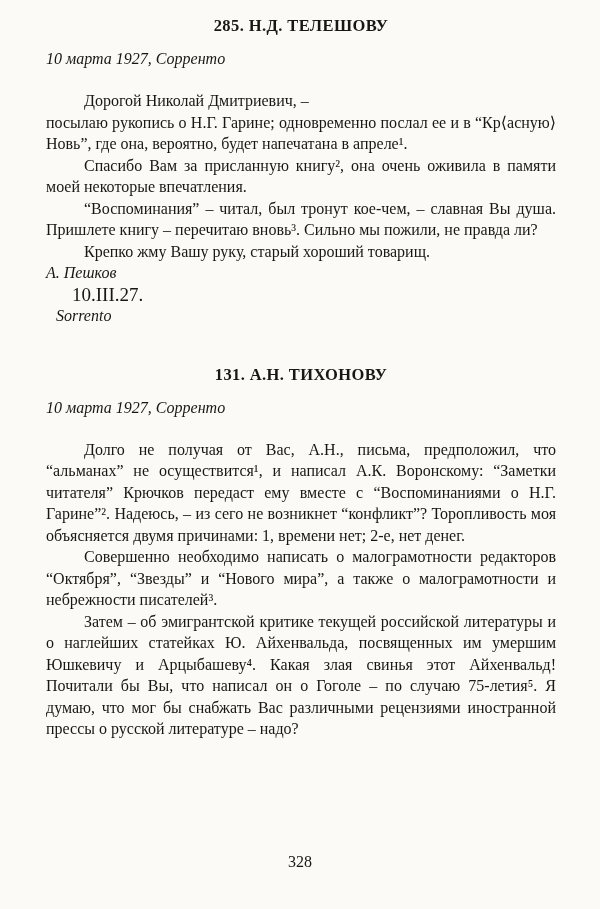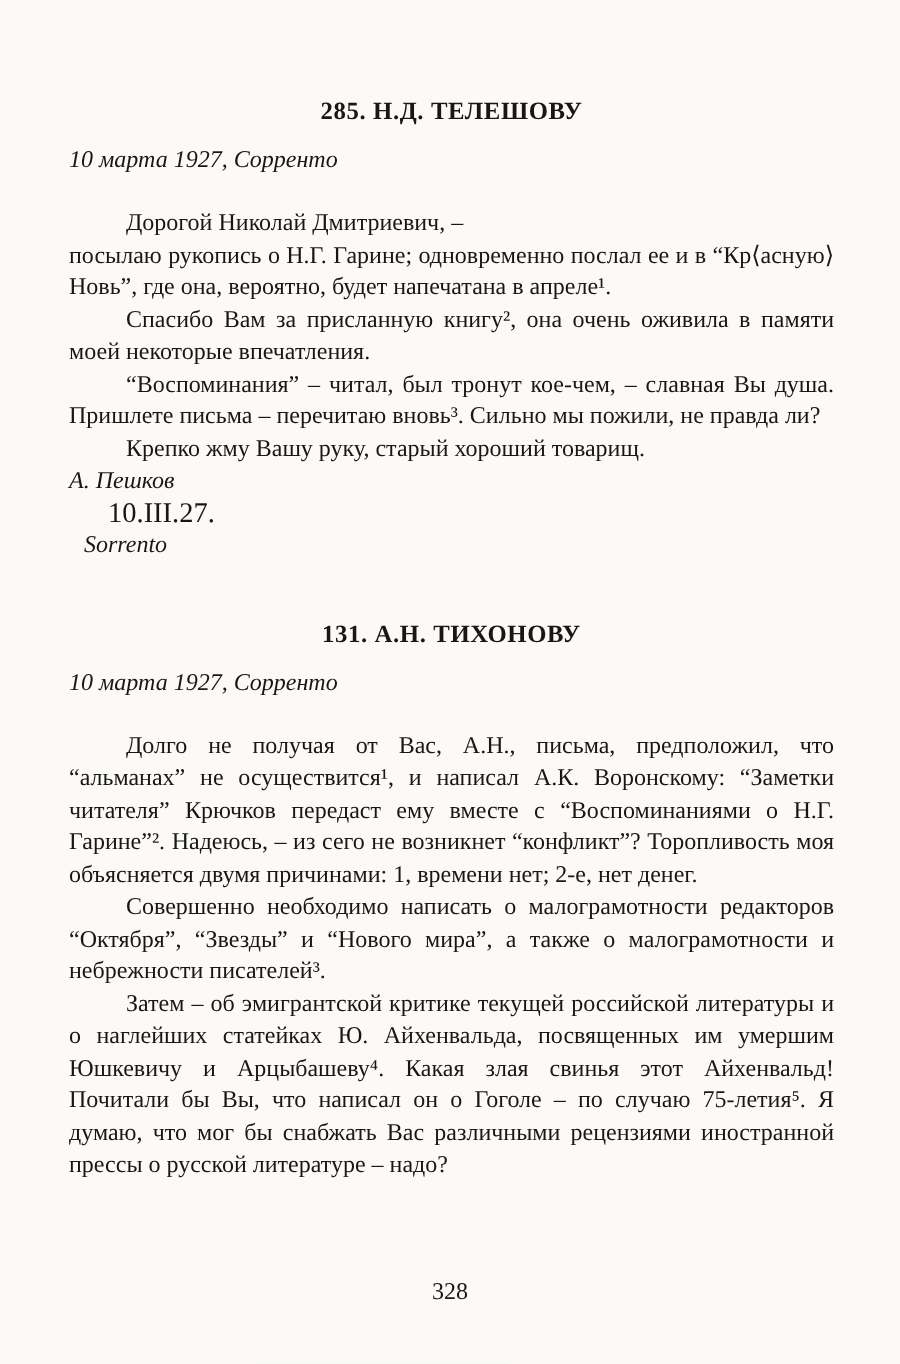--- a/index.html
+++ b/index.html
@@ -7,21 +7,21 @@
     padding: 0;
     background: #f3f2ee;
   }
   .page {
     position: relative;
     width: 600px;
     height: 909px;
     margin: 0 auto;
     background: #fbfaf7;
     box-sizing: border-box;
-    padding: 64px 44px 0 46px;
+    padding: 16px 44px 0 46px;
     font-family: "Liberation Serif", "DejaVu Serif", serif;
     color: #181716;
     overflow: hidden;
   }
   .letter { margin: 0; }
   .letter + .letter { margin-top: 38px; }
   .heading {
     margin: 0 0 14px 0;
     text-align: center;
     font-size: 16.5px;
@@ -72,21 +72,21 @@
 <body>
 
 <div class="page">
 
   <section class="letter">
     <h2 class="heading">285. Н.Д. ТЕЛЕШОВУ</h2>
     <p class="dateline">10 марта 1927, Сорренто</p>
     <p class="para indent">Дорогой Николай Дмитриевич, –</p>
     <p class="para">посылаю рукопись о Н.Г. Гарине; одновременно послал ее и в “Кр⟨асную⟩ Новь”, где она, вероятно, будет напечатана в апреле¹.</p>
     <p class="para indent">Спасибо Вам за присланную книгу², она очень оживила в памяти моей некоторые впечатления.</p>
-    <p class="para indent">“Воспоминания” – читал, был тронут кое-чем, – славная Вы душа. Пришлете письма – перечитаю вновь³. Сильно мы пожили, не правда ли?</p>
+    <p class="para indent">“Воспоминания” – читал, был тронут кое-чем, – славная Вы душа. Пришлете книгу – перечитаю вновь³. Сильно мы пожили, не правда ли?</p>
     <p class="para indent">Крепко жму Вашу руку, старый хороший товарищ.</p>
     <p class="signature">А. Пешков</p>
     <p class="sig-date">10.III.27.</p>
     <p class="sig-place">Sorrento</p>
   </section>
 
   <section class="letter">
     <h2 class="heading">131. А.Н. ТИХОНОВУ</h2>
     <p class="dateline">10 марта 1927, Сорренто</p>
     <p class="para indent">Долго не получая от Вас, А.Н., письма, предположил, что “альманах” не осуществится¹, и написал А.К. Воронскому: “Заметки читателя” Крючков передаст ему вместе с “Воспоминаниями о Н.Г. Гарине”². Надеюсь, – из сего не возникнет “конфликт”? Торопливость моя объясняется двумя причинами: 1, времени нет; 2-е, нет денег.</p>

